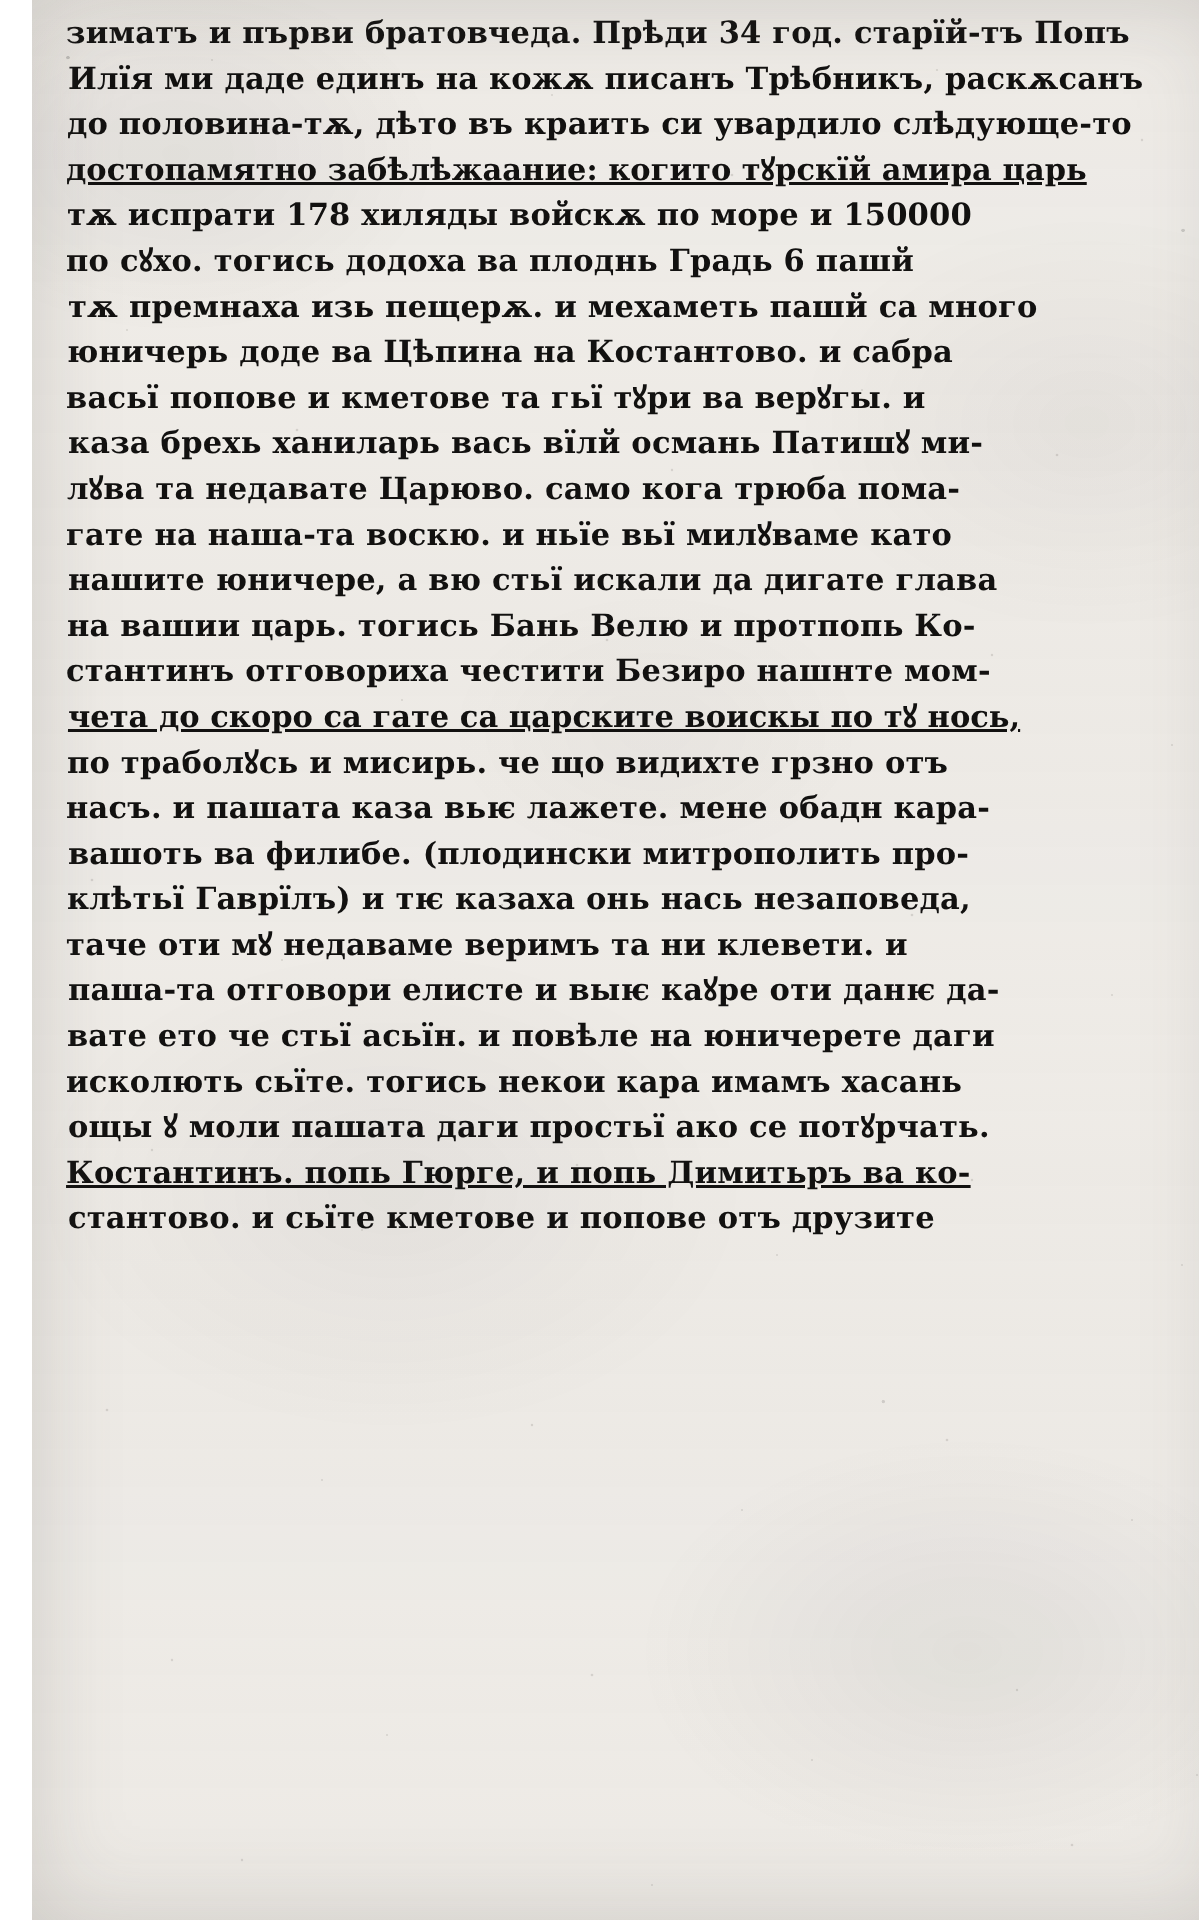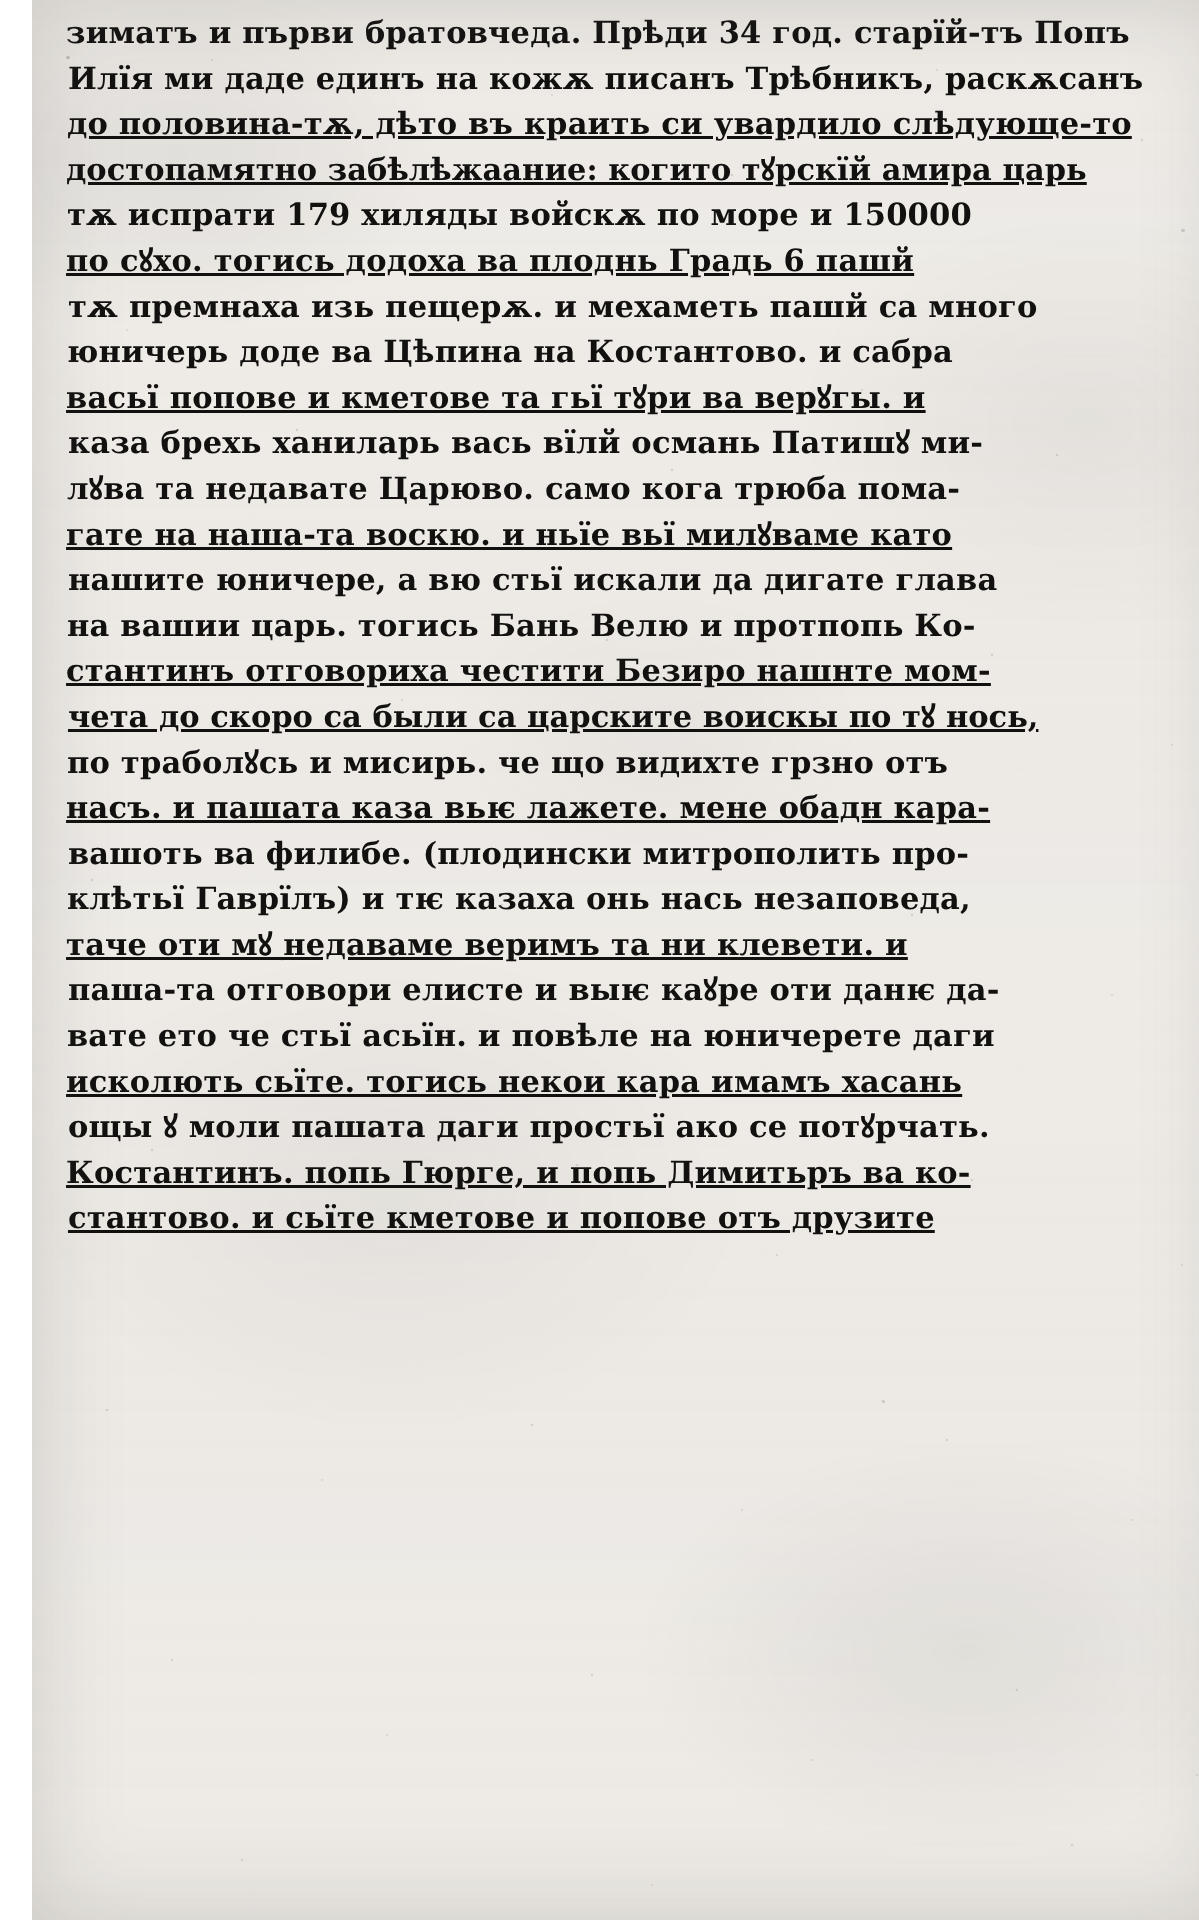--- a/index.html
+++ b/index.html
@@ -57,21 +57,21 @@
     font-family: "DejaVu Serif", serif;
     font-weight: 700;
     font-size: 30.5px;
     line-height: 45.6px;
     letter-spacing: 0.2px;
     text-rendering: optimizeLegibility;
     -webkit-font-smoothing: none;
     transform-origin: left center;
   }
   
-  .line:nth-child(3n)   { transform: translateX(1px) skewX(-0.25deg); text-decoration: underline; }
+  .line:nth-child(3n)   { transform: translateX(1px) skewX(-0.25deg); }
   .line:nth-child(3n+1) { transform: translateX(0px)  skewX(0.18deg); }
   .line:nth-child(3n+2) { transform: translateX(2px)  skewX(-0.1deg); }
   .line.dense { letter-spacing: 0px; text-decoration: underline; }
   #ink {
     position: absolute;
     inset: 0;
     pointer-events: none;
     background:
       radial-gradient(circle at 3% 3%, rgba(0,0,0,0.35) 0 1.5px, rgba(0,0,0,0) 2px),
       radial-gradient(circle at 96% 12%, rgba(0,0,0,0.30) 0 1.5px, rgba(0,0,0,0) 2px),
@@ -142,32 +142,32 @@
         <circle cx="620" cy="1885" r="1"></circle>
       <circle cx="1040" cy="1845" r="1.3"></circle>
     </g>
   </svg>
 
   <div id="text-block">
     <span class="line" style="transform: matrix(1, 0, 0.0031416, 1, 0, 0) scaleX(1);">зиматъ и първи братовчеда. Прѣди 34 год. старїй-тъ Попъ</span>
     <span class="line" style="transform: matrix(1, 0, -0.00174533, 1, 2, 0) scaleX(1);">Илїя ми даде единъ на кожѫ писанъ Трѣбникъ, раскѫсанъ</span>
     <span class="line" style="transform: matrix(1, 0, -0.00436335, 1, 1, 0) scaleX(1);">до половина-тѫ, дѣто въ краить си увардило слѣдующе-то</span>
     <span class="line dense" style="transform: matrix(1, 0, 0.0031416, 1, 0, 0) scaleX(1);">достопамятно забѣлѣжаание: когито тꙋрскїй амира царь</span>
-    <span class="line" style="transform: matrix(1, 0, -0.00436335, 1, 1, 0) scaleX(1);">тѫ испрати 179 хиляды войскѫ по море и 150000</span>
+    <span class="line" style="transform: matrix(1, 0, -0.00436335, 1, 1, 0) scaleX(1);">тѫ испрати 178 хиляды войскѫ по море и 150000</span>
     <span class="line" style="transform: matrix(1, 0, 0.0031416, 1, 0, 0) scaleX(1);">по сꙋхо. тогись додоха ва плоднь Градь 6 пашй</span>
     <span class="line" style="transform: matrix(1, 0, -0.00174533, 1, 2, 0) scaleX(1);">тѫ премнаха изь пещерѫ. и мехаметь пашй са много</span>
     <span class="line" style="transform: matrix(1, 0, -0.00436335, 1, 1, 0) scaleX(1);">юничерь доде ва Цѣпина на Костантово. и сабра</span>
     <span class="line" style="transform: matrix(1, 0, 0.0031416, 1, 0, 0) scaleX(1);">васьї попове и кметове та гьї тꙋри ва верꙋгы. и</span>
     <span class="line" style="transform: matrix(1, 0, -0.00174533, 1, 2, 0) scaleX(1);">каза брехь ханиларь вась вїлй османь Патишꙋ ми-</span>
     <span class="line" style="transform: matrix(1, 0, -0.00436335, 1, 1, 0) scaleX(1);">лꙋва та недавате Царюво. само кога трюба пома-</span>
     <span class="line" style="transform: matrix(1, 0, 0.0031416, 1, 0, 0) scaleX(1);">гате на наша-та воскю. и ньїе вьї милꙋваме като</span>
     <span class="line" style="transform: matrix(1, 0, -0.00174533, 1, 2, 0) scaleX(1);">нашите юничере, а вю стьї искали да дигате глава</span>
     <span class="line" style="transform: matrix(1, 0, -0.00436335, 1, 1, 0) scaleX(1);">на вашии царь. тогись Бань Велю и протпопь Ко-</span>
     <span class="line" style="transform: matrix(1, 0, 0.0031416, 1, 0, 0) scaleX(1);">стантинъ отговориха честити Безиро нашнте мом-</span>
-    <span class="line dense" style="transform: matrix(1, 0, -0.00174533, 1, 2, 0) scaleX(1);">чета до скоро са были са царските воискы по тꙋ нось,</span>
+    <span class="line dense" style="transform: matrix(1, 0, -0.00174533, 1, 2, 0) scaleX(1);">чета до скоро са гате са царските воискы по тꙋ нось,</span>
     <span class="line" style="transform: matrix(1, 0, -0.00436335, 1, 1, 0) scaleX(1);">по траболꙋсь и мисирь. че що видихте грзно отъ</span>
     <span class="line" style="transform: matrix(1, 0, 0.0031416, 1, 0, 0) scaleX(1);">насъ. и пашата каза вьѥ лажете. мене обадн кара-</span>
     <span class="line" style="transform: matrix(1, 0, -0.00174533, 1, 2, 0) scaleX(1);">вашоть ва филибе. (плодински митрополить про-</span>
     <span class="line" style="transform: matrix(1, 0, -0.00436335, 1, 1, 0) scaleX(1);">клѣтьї Гаврїлъ) и тѥ казаха онь нась незаповеда,</span>
     <span class="line" style="transform: matrix(1, 0, 0.0031416, 1, 0, 0) scaleX(1);">таче оти мꙋ недаваме веримъ та ни клевети. и</span>
     <span class="line" style="transform: matrix(1, 0, -0.00174533, 1, 2, 0) scaleX(1);">паша-та отговори елисте и выѥ каꙋре оти данѥ да-</span>
     <span class="line" style="transform: matrix(1, 0, -0.00436335, 1, 1, 0) scaleX(1);">вате ето че стьї асьїн. и повѣле на юничерете даги</span>
     <span class="line" style="transform: matrix(1, 0, 0.0031416, 1, 0, 0) scaleX(1);">исколють сьїте. тогись некои кара имамъ хасань</span>
     <span class="line" style="transform: matrix(1, 0, -0.00174533, 1, 2, 0) scaleX(1);">ощы ꙋ моли пашата даги простьї ако се потꙋрчать.</span>
     <span class="line" style="transform: matrix(1, 0, 0.0031416, 1, 0, 0) scaleX(1); text-decoration: underline;">Костантинъ. попь Гюрге, и попь Димитьръ ва ко-</span>

